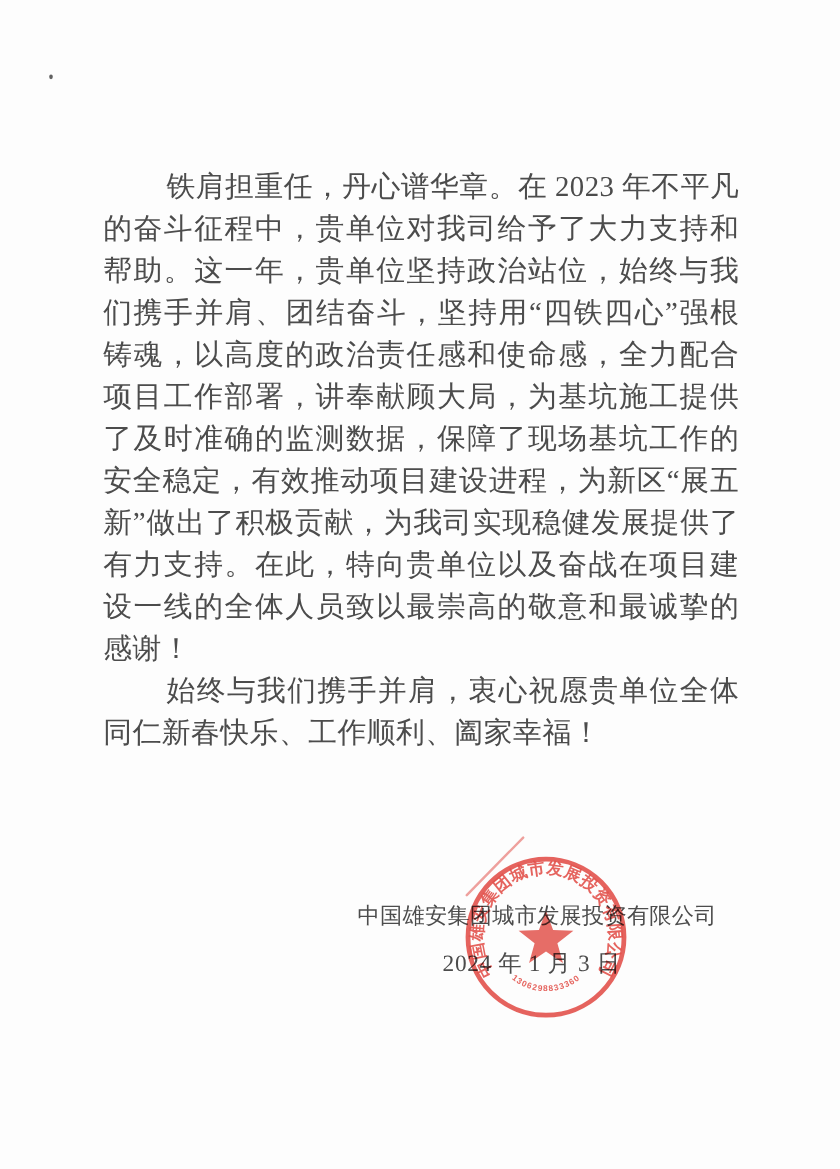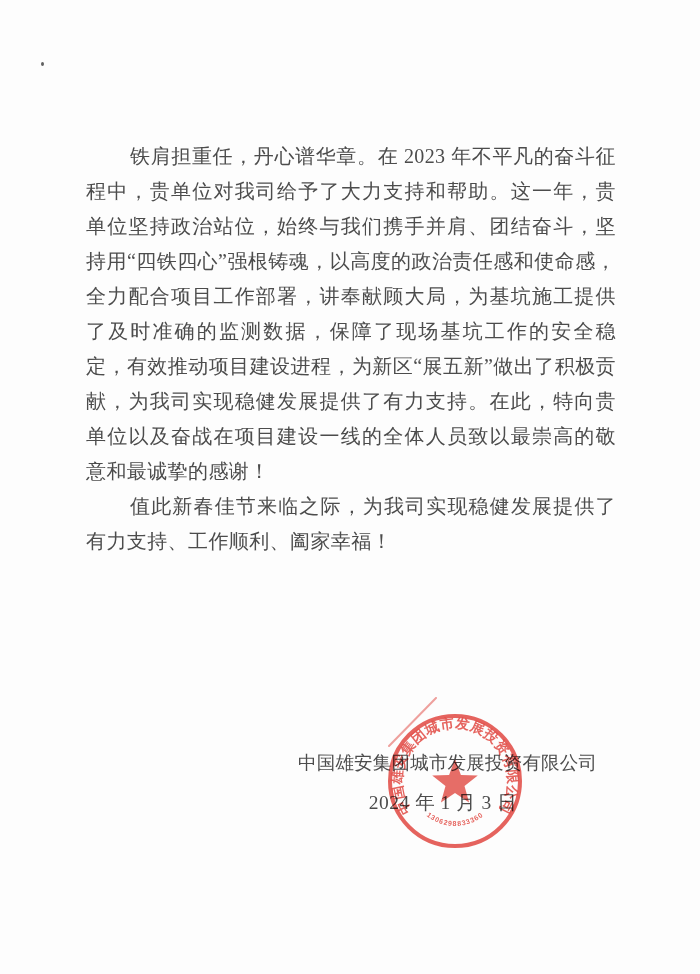--- a/index.html
+++ b/index.html
@@ -20,21 +20,21 @@
     left: 41px; top: 62px;
     width: 3px; height: 4px;
     background: #3a3a3a;
     border-radius: 50%;
     opacity: .8;
   }
   .letter-body {
     position: absolute;
     left: 86px; top: 139px;
     width: 530px;
-    font-size: 20px;
+    font-size: 24px;
     line-height: 35px;
     letter-spacing: 0.4px;
     color: #4c4c4c;
     text-align: justify;
   }
   .letter-body p {
     text-indent: 2.2em;
     margin: 0;
   }
   .signature-block {
@@ -79,21 +79,21 @@
 </style>
 </head>
 <body>
 
 <div class="page">
 
   <div class="scan-speck"></div>
 
   <div class="letter-body">
     <p>铁肩担重任，丹心谱华章。在 2023 年不平凡的奋斗征程中，贵单位对我司给予了大力支持和帮助。这一年，贵单位坚持政治站位，始终与我们携手并肩、团结奋斗，坚持用“四铁四心”强根铸魂，以高度的政治责任感和使命感，全力配合项目工作部署，讲奉献顾大局，为基坑施工提供了及时准确的监测数据，保障了现场基坑工作的安全稳定，有效推动项目建设进程，为新区“展五新”做出了积极贡献，为我司实现稳健发展提供了有力支持。在此，特向贵单位以及奋战在项目建设一线的全体人员致以最崇高的敬意和最诚挚的感谢！</p>
-    <p>值此新春佳节来临之际，为我司实现稳健发展提供了有力支持、工作顺利、阖家幸福！</p>
+    <p>始终与我们携手并肩，衷心祝愿贵单位全体同仁新春快乐、工作顺利、阖家幸福！</p>
   </div>
 
   <div class="signature-block">
     <div class="signature-company">中国雄安集团城市发展投资有限公司</div>
     <div class="signature-date">2024 年 1 月 3 日</div>
   </div>
 
   <svg class="seal-svg" viewBox="0 0 160 160" xmlns="http://www.w3.org/2000/svg">
     <defs>
       <path id="sealTopArc" d="M 38.4 123.1 A 53 53 0 1 1 119.6 123.1" fill="none"></path>

